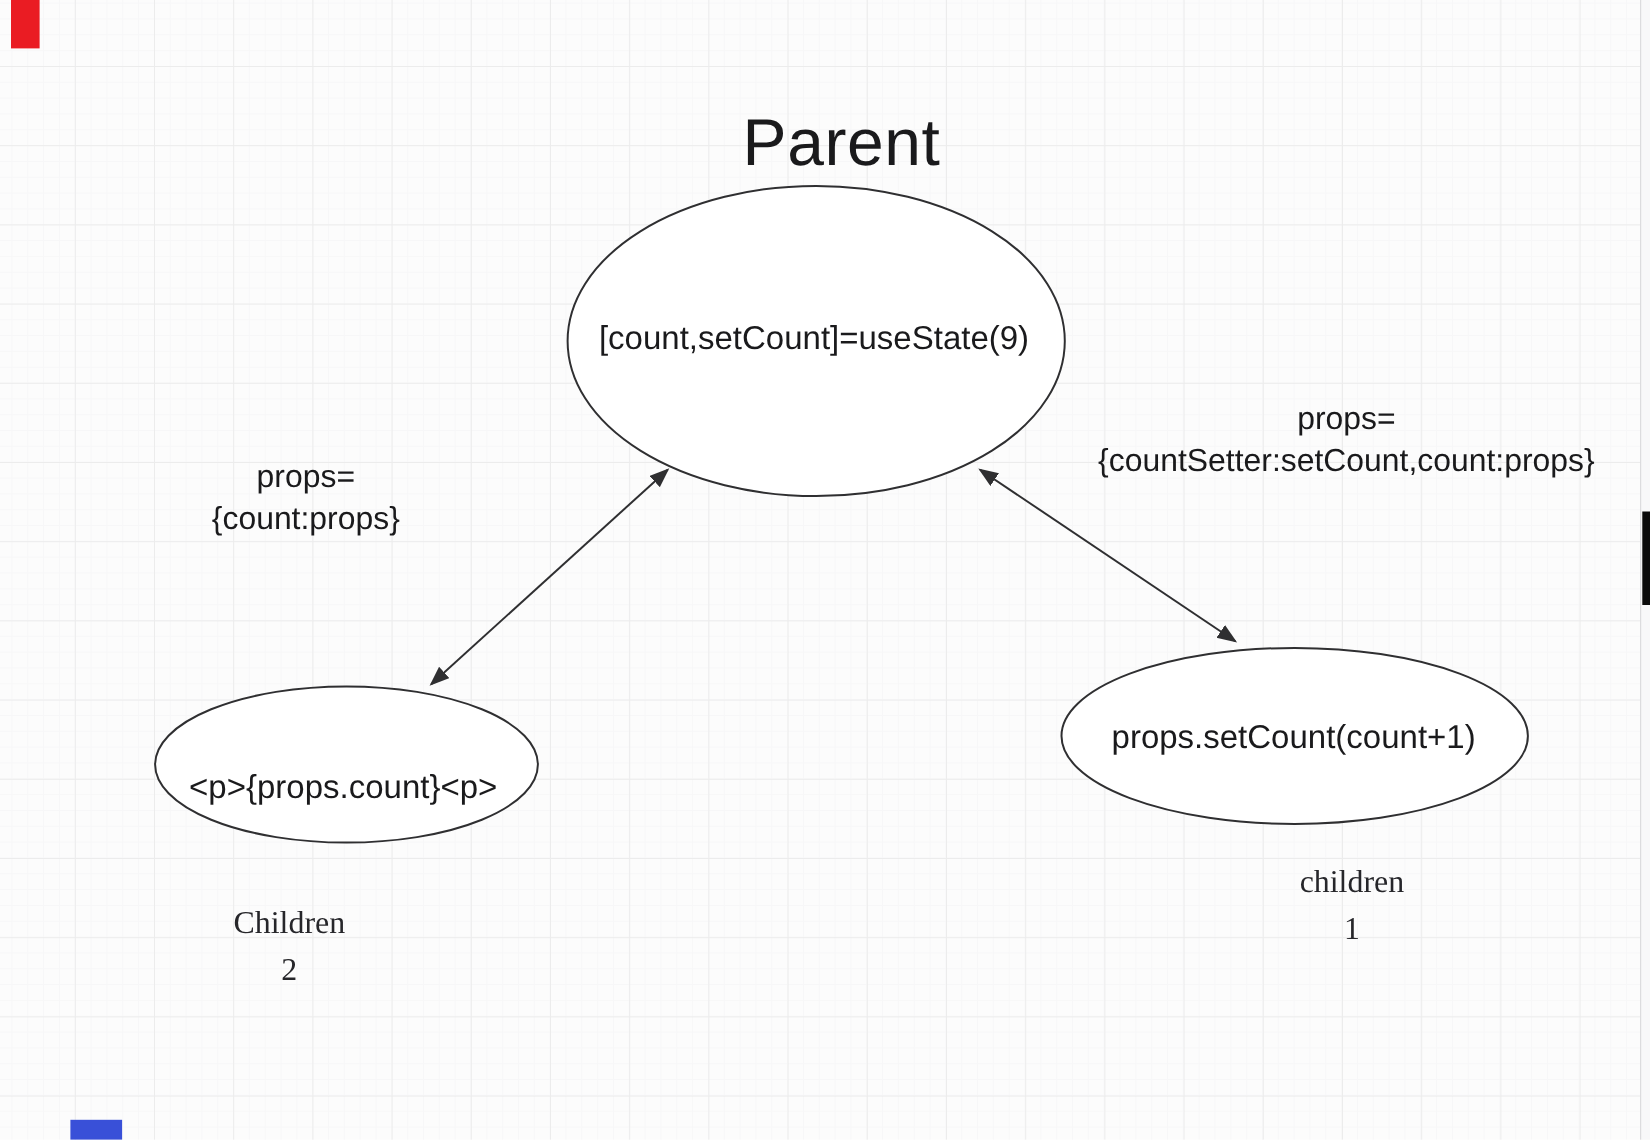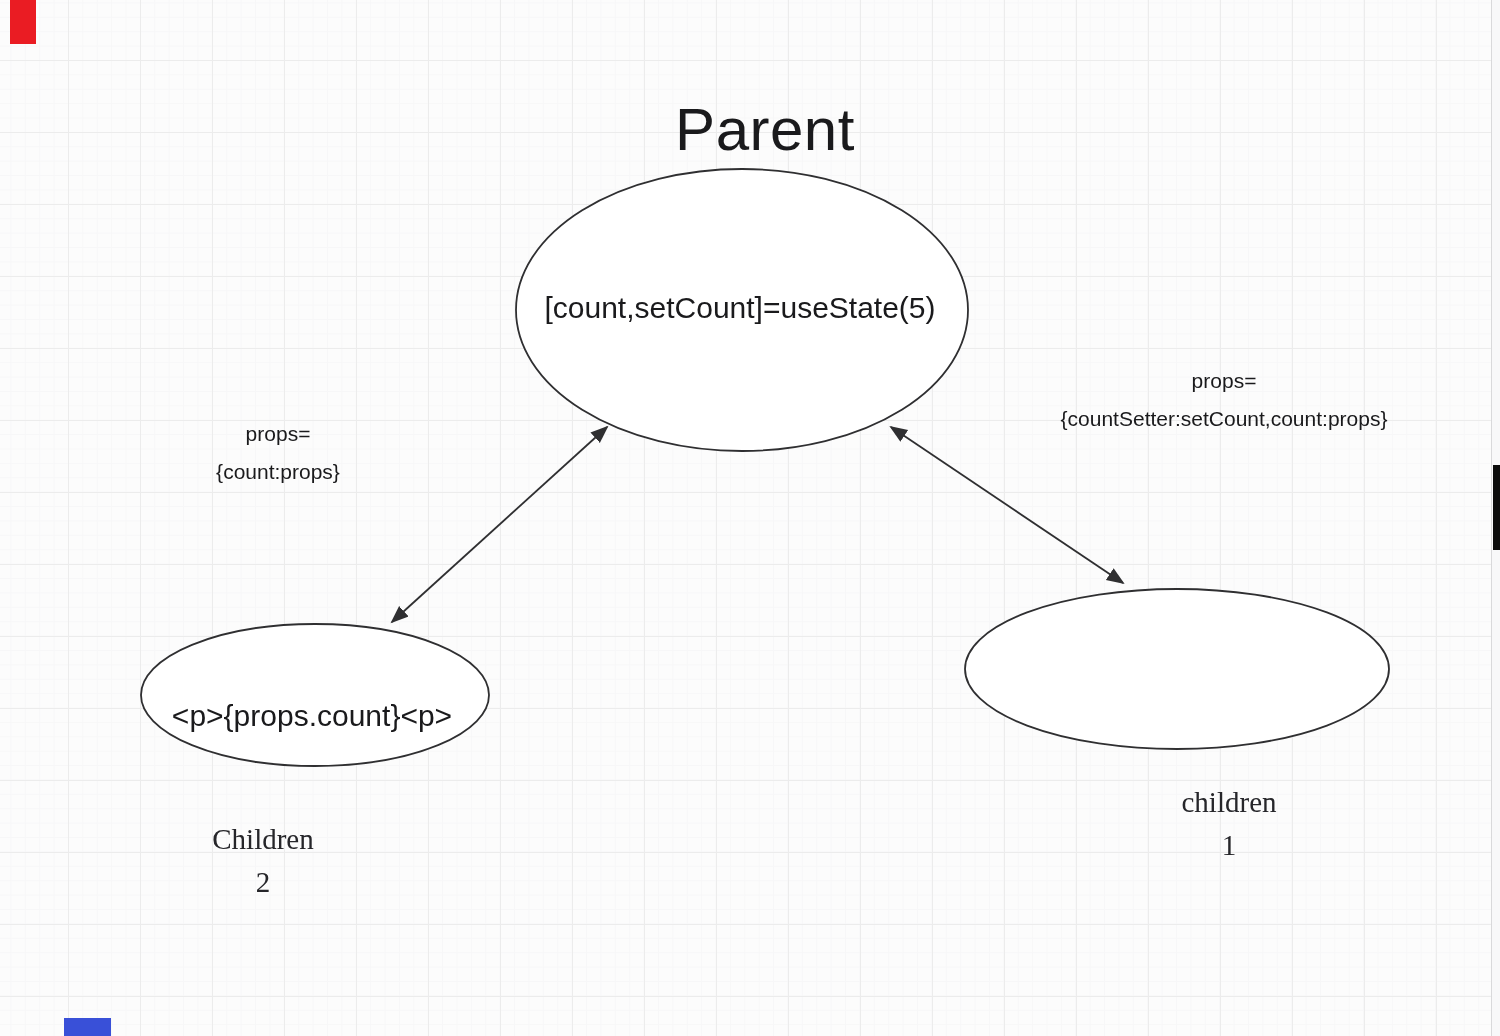--- a/index.html
+++ b/index.html
@@ -22,21 +22,21 @@
   svg.shapes { position: absolute; left: 0; top: 0; }
 
   .txt { position: absolute; color: #1a1a1c; white-space: nowrap; }
   .center-x { transform: translateX(-50%); text-align: center; }
   .center-xy { transform: translate(-50%, -50%); text-align: center; }
 
   .diagram-title { font-size: 60px; line-height: 60px; font-weight: 400; letter-spacing: 0.5px; }
 
   .node-label { font-size: 30px; line-height: 30px; }
 
-  .edge-label { font-size: 21px; line-height: 38px; }
+  .edge-label { font-size: 29px; line-height: 38px; }
 
   .caption {
     font-family: "Liberation Serif", serif;
     font-weight: 400; font-size: 29px; line-height: 43px; color: #26262a;
   }
 
   .marker-red  { position: absolute; left: 10px; top: 0; width: 26px; height: 44px; }
   .marker-blue { position: absolute; left: 64px; top: 1018px; width: 47px; height: 18px; }
 
   .scrollbar-track {
@@ -65,24 +65,25 @@
 
     <ellipse cx="1177" cy="669" rx="212" ry="80" fill="#ffffff" stroke-width="1.8" stroke="#2f2f31"></ellipse>
 
     <line x1="607" y1="427" x2="392" y2="622" stroke-width="1.8" marker-start="url(#arrowhead)" marker-end="url(#arrowhead)" stroke="#2f2f31"></line>
 
     <line x1="891" y1="427" x2="1123" y2="583" stroke-width="1.8" marker-start="url(#arrowhead)" marker-end="url(#arrowhead)" stroke="#2f2f31"></line>
   </svg>
 
   <div class="txt diagram-title center-x" style="left:765px; top:100px;">Parent</div>
 
-  <div class="txt node-label center-xy" style="left:740px; top:308px;">[count,setCount]=useState(5)</div>
+  <div class="txt node-label center-xy" style="left:740px; top:308px;">[count,setCount]=useState(9)</div>
 
   <div class="txt node-label center-xy" style="left:312px; top:716px;">&lt;p&gt;{props.count}&lt;p&gt;</div>
 
+  <div class="txt node-label center-xy" style="left:1176px; top:671px;">props.setCount(count+1)</div>
 
   <div class="txt edge-label center-x" style="left:278px; top:415px;">
     <div>props=</div>
     <div>{count:props}</div>
   </div>
 
   <div class="txt edge-label center-x" style="left:1224px; top:362px;">
     <div>props=</div>
     <div>{countSetter:setCount,count:props}</div>
   </div>

